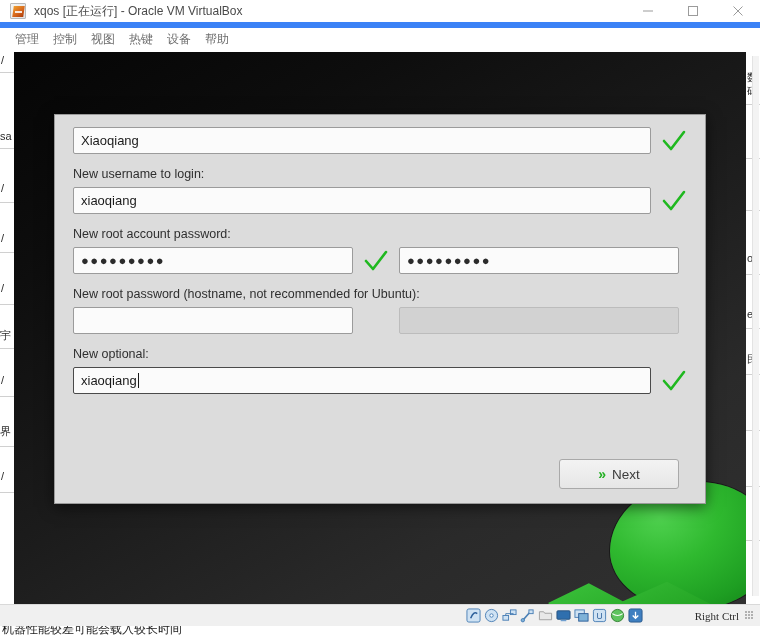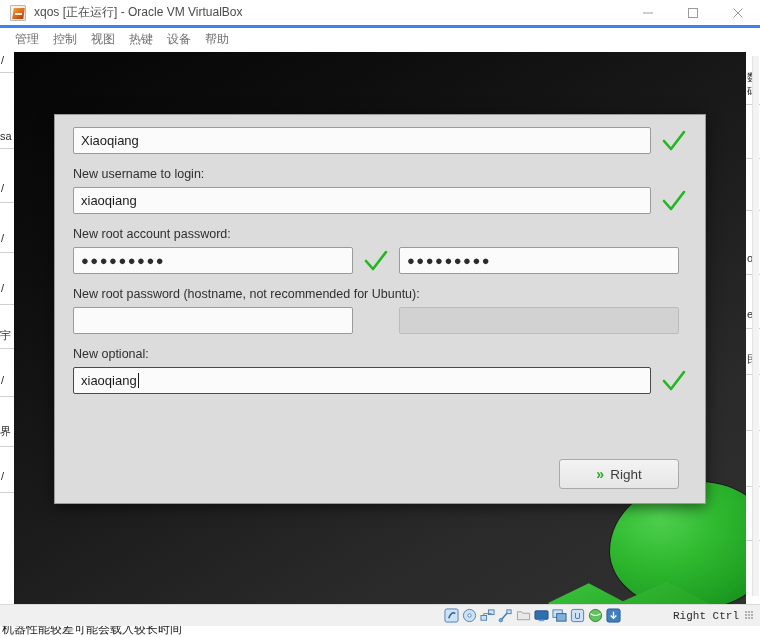--- a/index.html
+++ b/index.html
@@ -17,21 +17,21 @@
     background: #ffffff;
     overflow: hidden;
   }
 
   
   .host-titlebar {
     position: absolute;
     left: 0; top: 0;
     width: 760px; height: 28px;
     background: #ffffff;
-    border-bottom: 3px solid #3b82f6;
+    border-bottom: 6px solid #3b82f6;
     display: flex;
     align-items: center;
   }
   .host-title-icon {
     width: 16px; height: 16px;
     margin-left: 10px; margin-right: 8px;
     position: relative;
     background: linear-gradient(135deg,#f5f5f5 0%,#e2e2e2 100%);
     border: 1px solid #b8b8b8;
     border-radius: 1px;
@@ -284,21 +284,21 @@
     justify-content: flex-end;
     padding-right: 6px;
   }
   .vb-icons { display: flex; align-items: center; gap: 3px; }
   .vb-ico {
     width: 15px; height: 15px;
     border-radius: 2px;
     display: block;
   }
   .vb-hostkey {
-    font-family: Liberation Mono, monospace;
+    font-family: Liberation Serif, serif;
     font-size: 11px;
     color: #2b2b2b;
     margin-left: 6px;
     margin-right: 6px;
     white-space: nowrap;
     padding-left: 46px;
   }
   .vb-resize {
     width: 9px; height: 9px;
     display: grid;
@@ -444,21 +444,21 @@
               <svg width="26" height="26" viewBox="0 0 26 26">
                 <path d="M3 13 L10 21 L23 4" fill="none" stroke="#1fb81f" stroke-width="2.6" stroke-linecap="round" stroke-linejoin="round"></path>
               </svg>
             </div>
           </div>
         </div>
 
         <div class="dlg-footer">
           <div class="next-btn">
             <span class="next-chev">»</span>
-            <span>Right</span>
+            <span>Next</span>
           </div>
         </div>
 
       </div>
     </div>
   </div>
 
   <div class="host-titlebar">
     <div class="host-title-icon"></div>
     <div class="host-title-text">xqos [正在运行] - Oracle VM VirtualBox</div>

